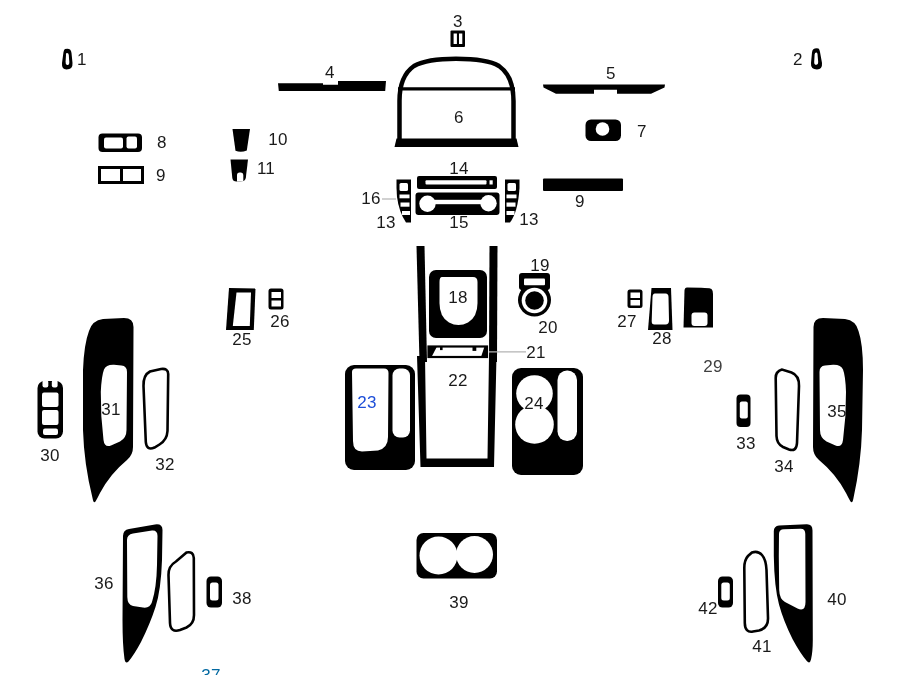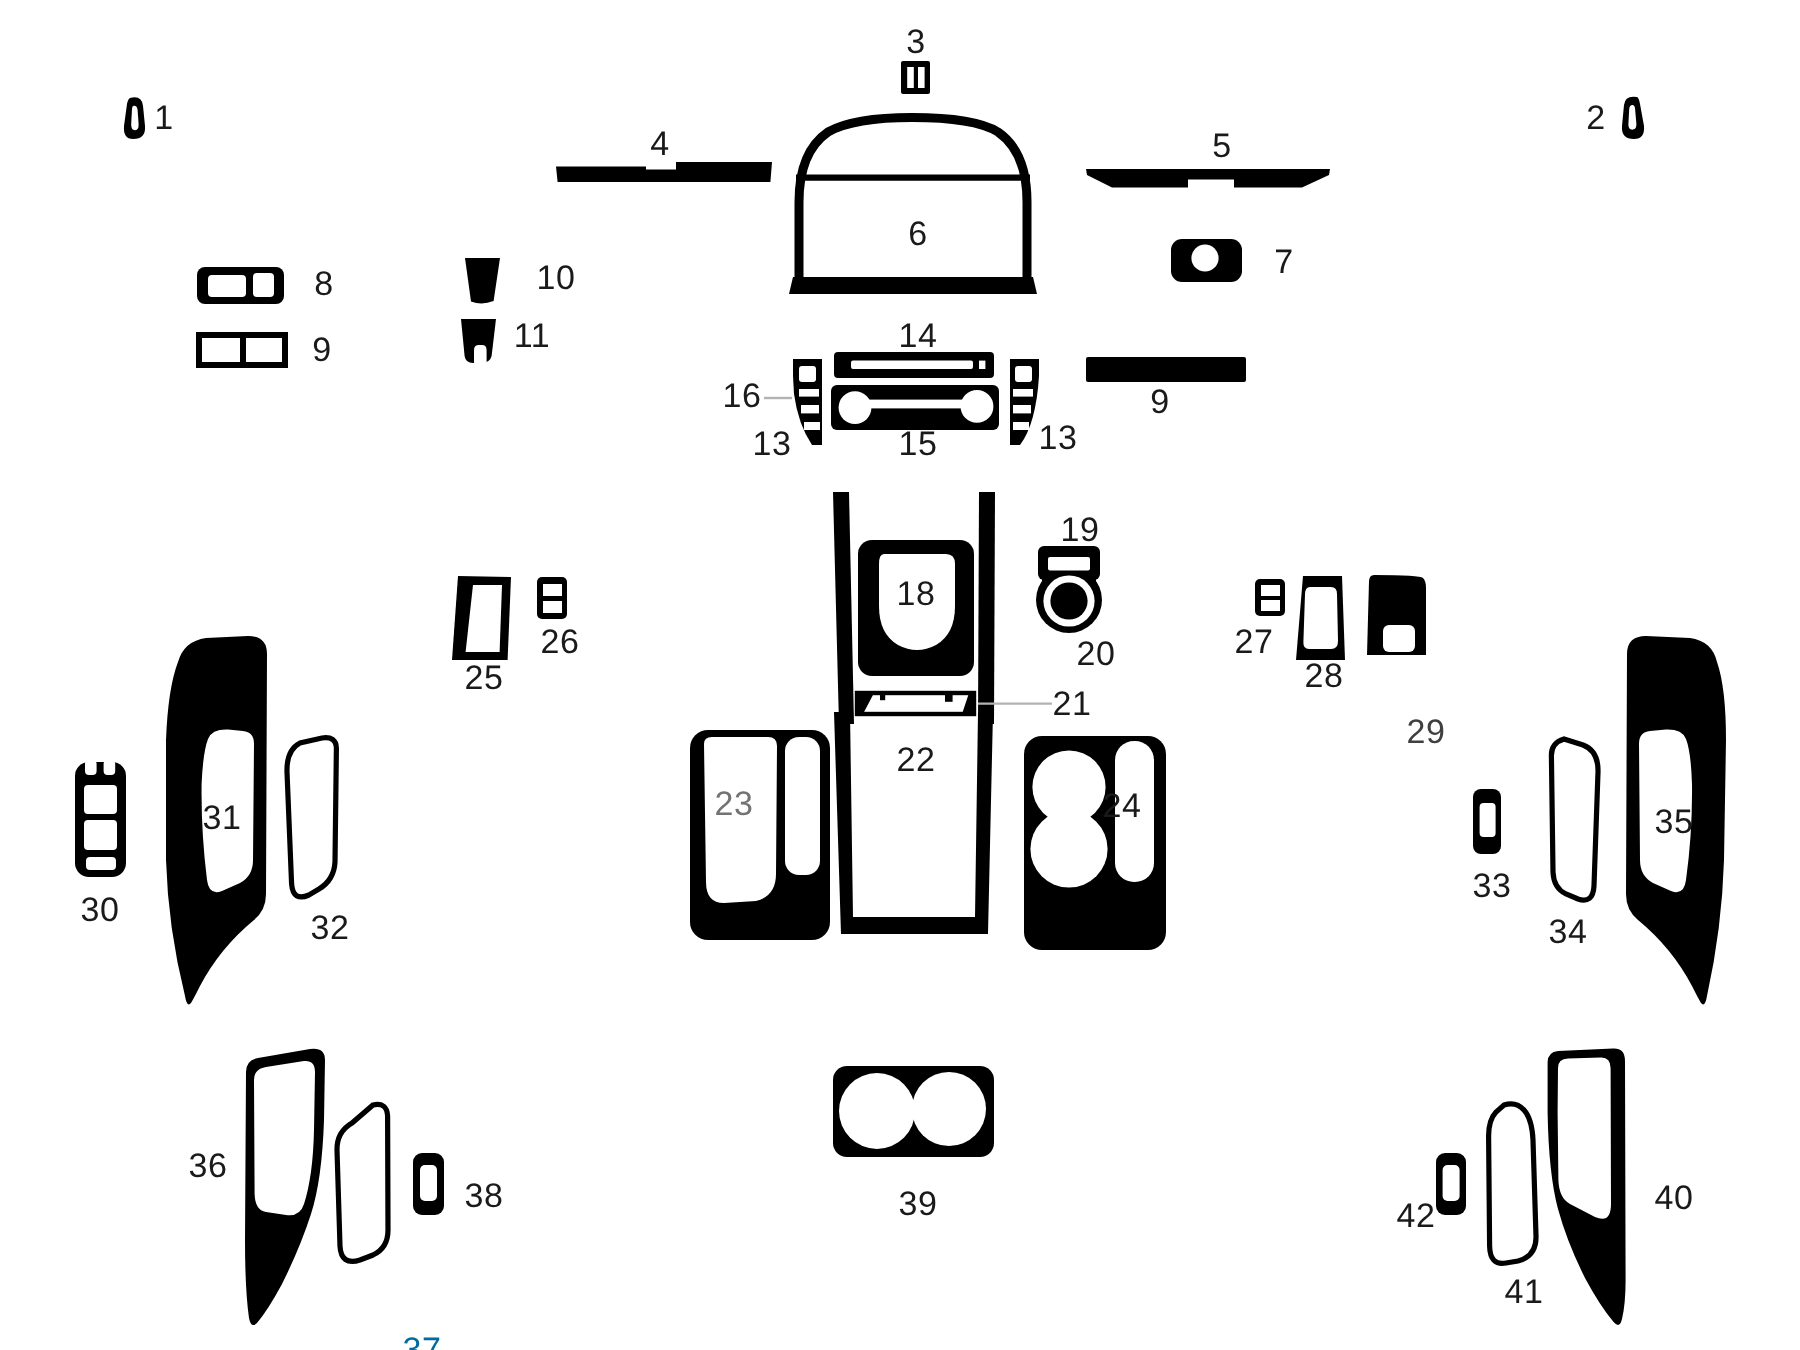--- a/index.html
+++ b/index.html
@@ -268,22 +268,22 @@
       <div class="part-label" style="left: 529px; top: 219px; color: rgb(26, 26, 26);">13</div>
       <div class="part-label" style="left: 459px; top: 168px; color: rgb(26, 26, 26);">14</div>
       <div class="part-label" style="left: 459px; top: 222px; color: rgb(26, 26, 26);">15</div>
       <div class="part-label" style="left: 371px; top: 198px; color: rgb(26, 26, 26);">16</div>
       <div class="part-label" style="left: 580px; top: 201px; color: rgb(26, 26, 26);">9</div>
       <div class="part-label" style="left: 458px; top: 297px; color: rgb(26, 26, 26);">18</div>
       <div class="part-label" style="left: 540px; top: 265px; color: rgb(26, 26, 26);">19</div>
       <div class="part-label" style="left: 548px; top: 327px; color: rgb(26, 26, 26);">20</div>
       <div class="part-label" style="left: 536px; top: 352px; color: rgb(26, 26, 26);">21</div>
       <div class="part-label" style="left: 458px; top: 380px; color: rgb(26, 26, 26);">22</div>
-      <div class="part-label" style="left: 367px; top: 402px; color: #737373; text-align: right;">23</div>
-      <div class="part-label" style="left: 534px; top: 403px; color: rgb(26, 26, 26); margin-left: 27px;">24</div>
+      <div class="part-label" style="left: 367px; top: 402px; color: #1d4ed8; text-align: right;">23</div>
+      <div class="part-label" style="left: 534px; top: 403px; color: rgb(26, 26, 26);">24</div>
       <div class="part-label" style="left: 242px; top: 339px; color: rgb(26, 26, 26);">25</div>
       <div class="part-label" style="left: 280px; top: 321px; color: rgb(26, 26, 26);">26</div>
       <div class="part-label" style="left: 627px; top: 321px; color: rgb(26, 26, 26);">27</div>
       <div class="part-label" style="left: 662px; top: 338px; color: rgb(26, 26, 26);">28</div>
       <div class="part-label" style="left: 713px; top: 338px; color: #404040; margin-top: 28px;">29</div>
       <div class="part-label" style="left: 50px; top: 455px; color: rgb(26, 26, 26);">30</div>
       <div class="part-label" style="left: 111px; top: 409px; color: rgb(26, 26, 26);">31</div>
       <div class="part-label" style="left: 165px; top: 464px; color: rgb(26, 26, 26);">32</div>
       <div class="part-label" style="left: 746px; top: 443px; color: rgb(26, 26, 26);">33</div>
       <div class="part-label" style="left: 784px; top: 466px; color: rgb(26, 26, 26);">34</div>

